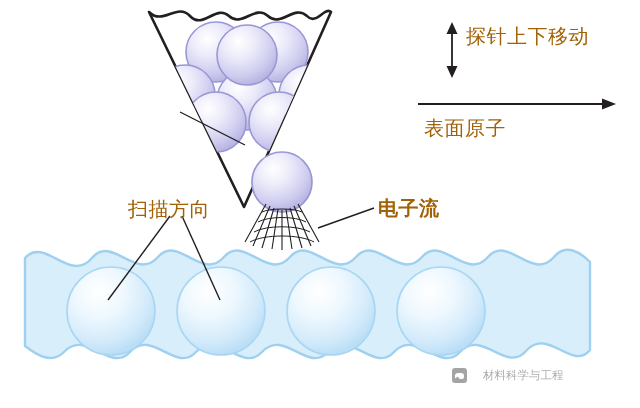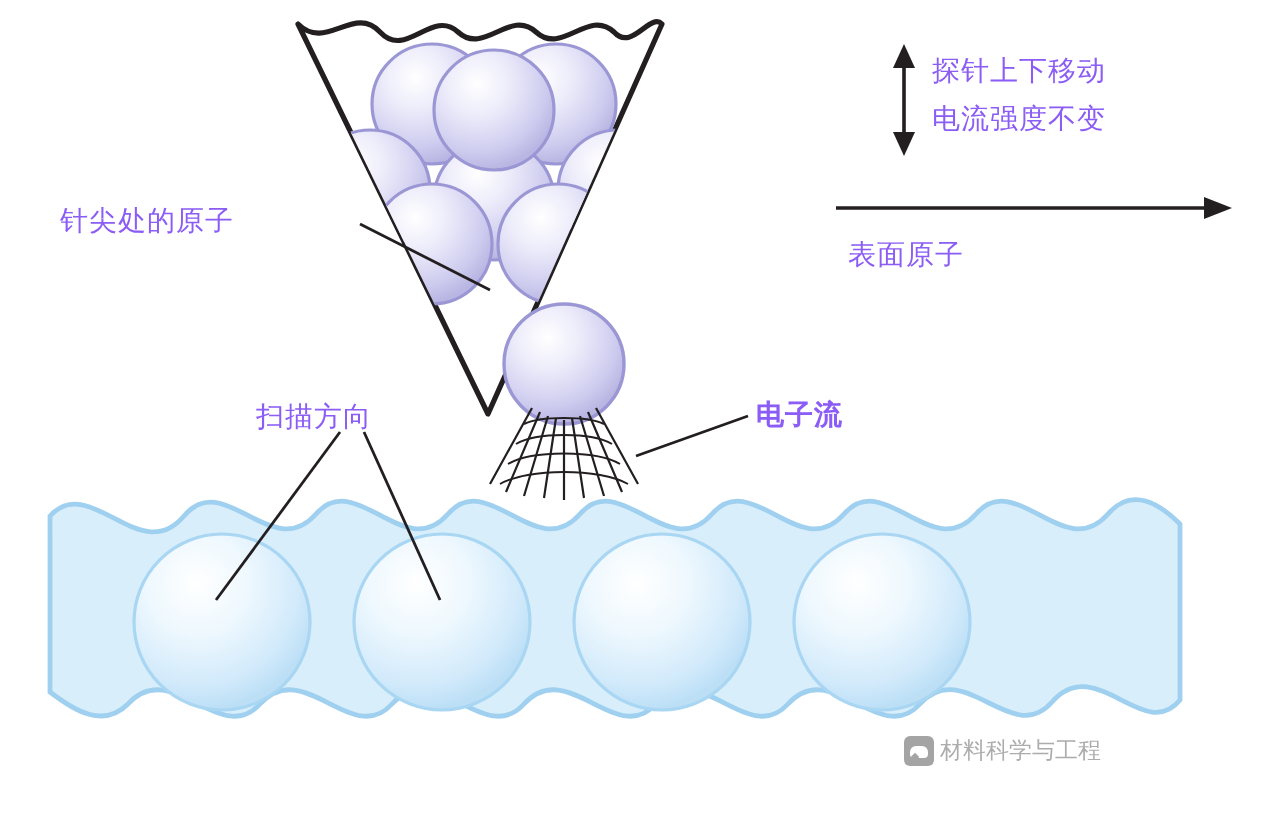--- a/index.html
+++ b/index.html
@@ -21,39 +21,39 @@
   }
   #stage svg.layer {
     position: absolute;
     left: 0;
     top: 0;
     width: 640px;
     height: 408px;
   }
   .lbl {
     position: absolute;
-    color: #8b5cf6;
-    font-size: 14px;
+    color: #a16207;
+    font-size: 20px;
     line-height: 18px;
     white-space: nowrap;
     letter-spacing: 0.5px;
   }
   .lbl-tipatoms { left: 30px; top: 102px; }
   .lbl-surfaceatoms { left: 128px; top: 200px; }
   .lbl-electronflow { left: 378px; top: 199px; font-weight: bold; }
   .lbl-probe1 { left: 466px; top: 27px; }
   .lbl-probe2 { left: 466px; top: 51px; }
   .lbl-scandir { left: 424px; top: 119px; }
   .wm {
     position: absolute;
     left: 452px;
     top: 368px;
     display: flex;
     align-items: center;
-    gap: 3px;
+    gap: 16px;
     opacity: 0.62;
   }
   .wm-icon {
     width: 15px;
     height: 15px;
     border-radius: 3px;
     background: #6e6e6e;
     position: relative;
     flex: none;
   }
@@ -185,25 +185,23 @@
       <path d="M452,22 L446.5,34 L457.5,34 Z" fill="#231f20"></path>
       <path d="M452,78 L446.5,66 L457.5,66 Z" fill="#231f20"></path>
     </g>
 
     <g>
       <line x1="418" y1="104" x2="608" y2="104" stroke="#231f20" stroke-width="1.8"></line>
       <path d="M616,104 L602,98.5 L602,109.5 Z" fill="#231f20"></path>
     </g>
   </svg>
 
-  <div class="lbl lbl-tipatoms">针尖处的原子</div>
   <div class="lbl lbl-surfaceatoms">扫描方向</div>
   <div class="lbl lbl-electronflow">电子流</div>
   <div class="lbl lbl-probe1">探针上下移动</div>
-  <div class="lbl lbl-probe2">电流强度不变</div>
   <div class="lbl lbl-scandir">表面原子</div>
 
   <div class="wm">
     <span class="wm-icon"></span>
     <span class="wm-text">材料科学与工程</span>
   </div>
 
 </div>
 
 </body></html>

